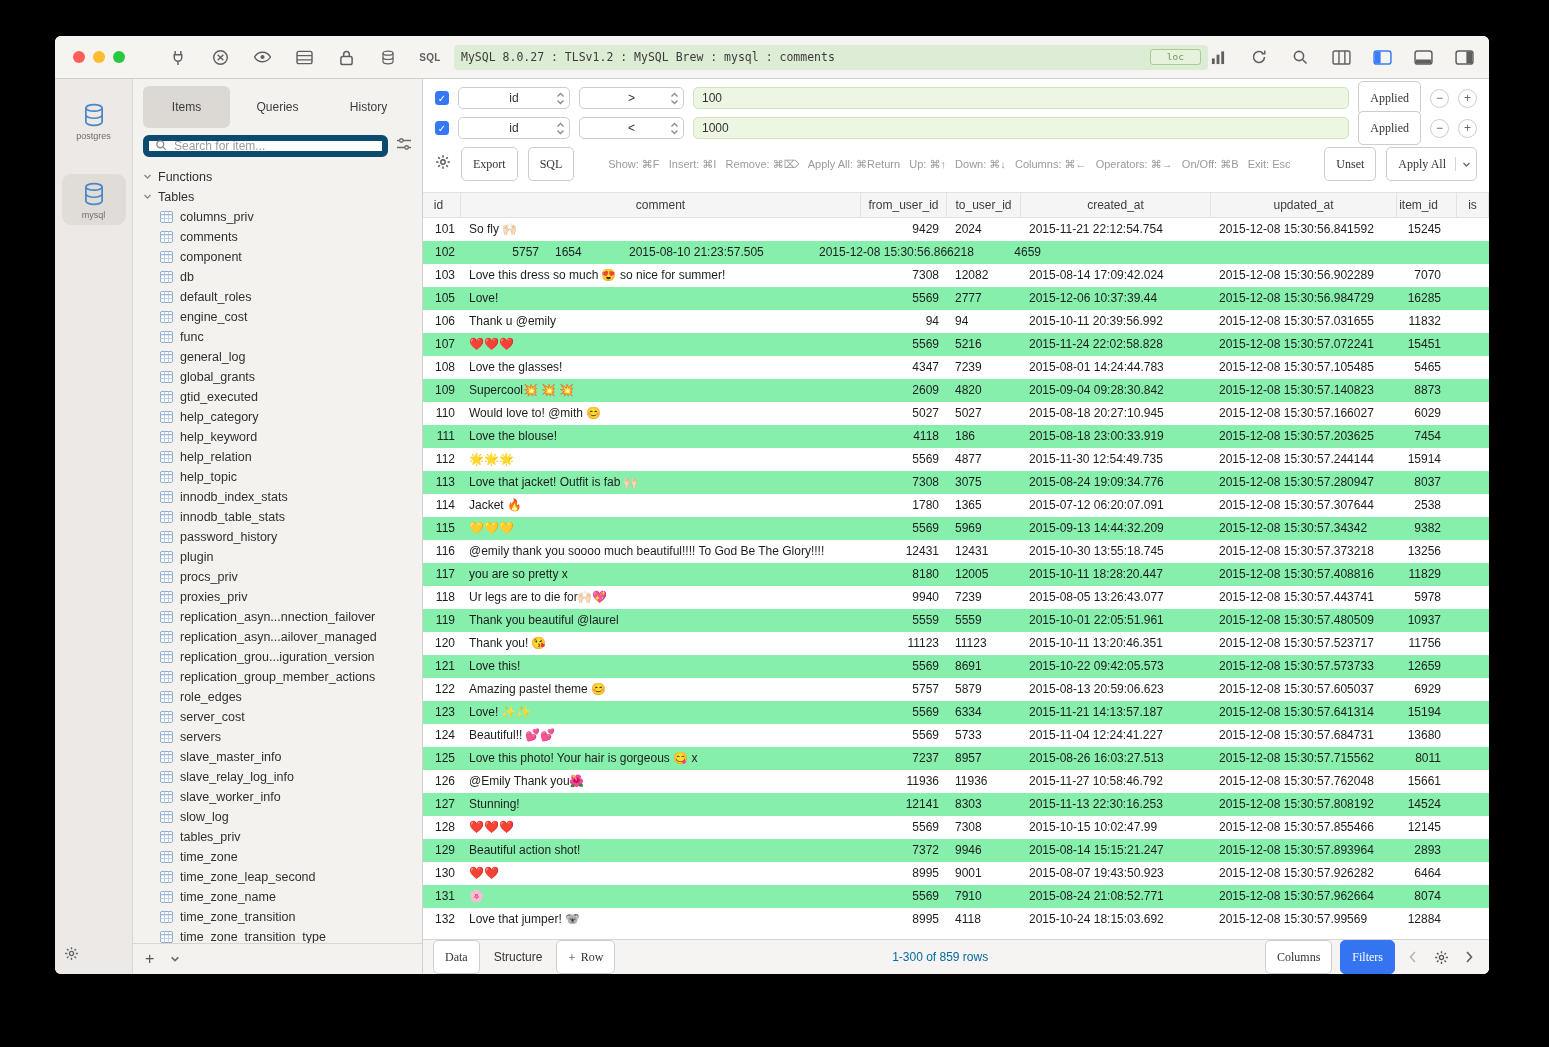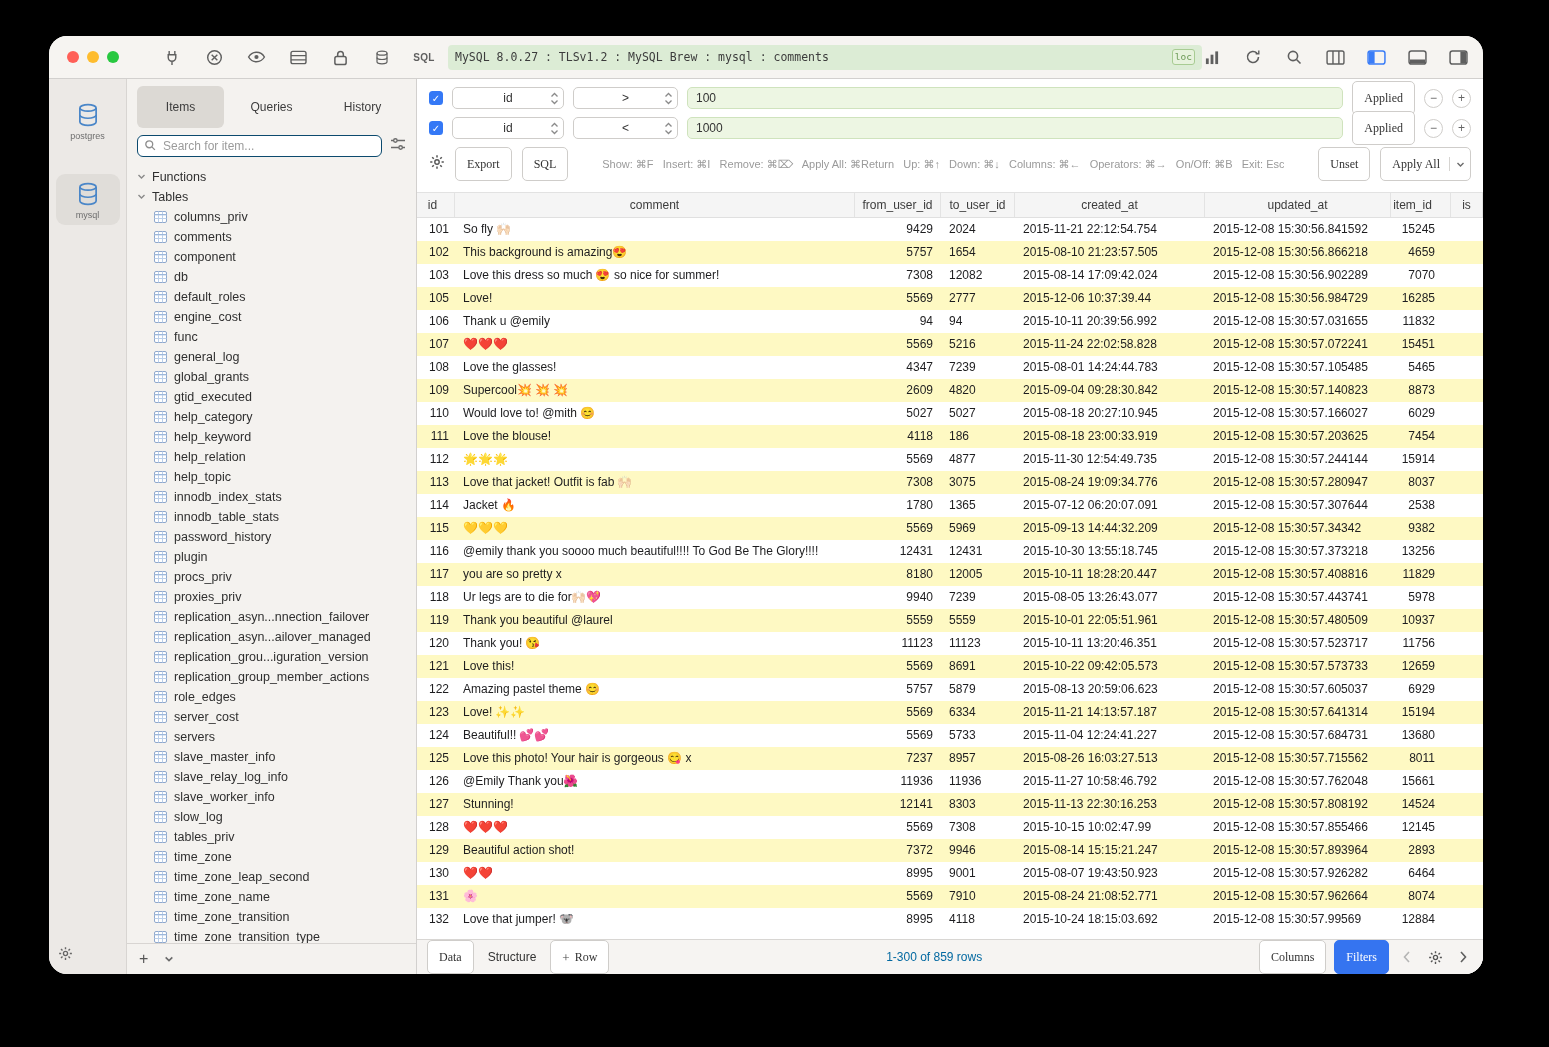--- a/index.html
+++ b/index.html
@@ -1,50 +1,50 @@
 <!DOCTYPE html>
 <html style="--accent-blue: #3478f6; --title-bg: #dcecd5; --filter-value-bg: #edf6e3; --filters-button-bg: #3574f0;"><head>
 <meta charset="utf-8">
 <style>
   html,body{margin:0;padding:0;width:1549px;height:1047px;background:#000;overflow:hidden;
     font-family:"Liberation Sans",sans-serif;-webkit-font-smoothing:antialiased;}
-  .window{position:absolute;left:49px;top:36px;width:1434px;height:938px;border-radius:18px;
+  .window{position:absolute;left:55px;top:36px;width:1434px;height:938px;border-radius:6px;
     background:#fff;overflow:hidden;display:flex;flex-direction:column;box-shadow:0 25px 60px rgba(0,0,0,.6);}
   
   .titlebar{flex:0 0 42px;background:#f6f4f1;border-bottom:1px solid #d2d0ce;display:flex;align-items:center;}
   .traffic{display:flex;gap:8px;padding-left:18px;flex:0 0 60px;}
   .tl{width:12px;height:12px;border-radius:50%;display:inline-block;}
   .tl.red{background:#ff5f57;}.tl.yellow{background:#febc2e;}.tl.green{background:#28c840;}
   .tb-left{display:flex;align-items:center;gap:22px;margin-left:35px;}
   .tb-icon{width:20px;height:20px;display:flex;align-items:center;justify-content:center;}
   .sql-glyph{font-size:10px;font-weight:bold;color:#5f5f5f;letter-spacing:.4px;}
   .title-pill{margin-left:14px;width:758px;height:25px;background:var(--title-bg,#dcecd5);border-radius:4px;
     display:flex;align-items:center;padding:0 7px;box-sizing:border-box;
     font-family:"DejaVu Sans Mono",monospace;font-size:11.5px;color:#3c3c3c;}
   .title-text{flex:1;white-space:nowrap;overflow:hidden;}
-  .loc-badge{font-size:9.5px;color:#6d9a57;border:1px solid #a8cc93;border-radius:3px;padding:0 2px;
+  .loc-badge{font-size:9.5px;color:#6d9a57;border:1px solid #a8cc93;border-radius:3px;padding:0 16px;
     background:#e7f2dd;line-height:14px;}
   .tb-right{display:flex;align-items:center;gap:21px;margin-left:auto;padding-right:15px;}
   
   .main{flex:1;display:flex;min-height:0;}
   .dock{flex:0 0 78px;background:#ece9e6;border-right:1px solid #d8d5d2;display:flex;flex-direction:column;
     align-items:center;padding-top:16px;box-sizing:border-box;position:relative;}
   .dock-item{width:64px;padding:7px 0 5px;border-radius:9px;display:flex;flex-direction:column;align-items:center;
     gap:3px;margin-bottom:28px;}
   .dock-item.selected{background:#e0ddd9;}
   .dock-label{font-size:9px;color:#6e6e6e;}
   .dock-gear{position:absolute;left:9px;bottom:9px;}
   
   .sidebar{flex:0 0 290px;background:#f4f2ef;border-right:1px solid #d2d0ce;display:flex;flex-direction:column;
     box-sizing:border-box;min-height:0;}
   .sidebar-tabs{display:flex;align-items:center;padding:7px 10px 4px;gap:4px;}
   .stab{flex:1;text-align:center;font-size:12px;color:#3c3c3c;padding:14px 0;border-radius:6px;}
   .stab.active{background:#dcd9d4;}
   .search-row{display:flex;align-items:center;gap:8px;padding:3px 10px 8px;}
-  .search-box{flex:1;height:22px;background:#fff;border:1px solid #0c4a6e;border-radius:6px;display:flex;
+  .search-box{flex:1;height:22px;background:#fff;border:6px solid #0c4a6e;border-radius:6px;display:flex;
     align-items:center;padding:0 6px;gap:5px;box-sizing:border-box;}
   .search-box input{border:none;outline:none;flex:1;font-size:12px;color:#333;background:transparent;min-width:0;}
   .search-box input::placeholder{color:#9b9b9b;}
   .tree{flex:1;overflow:hidden;font-size:12.5px;color:#2f2f2f;padding-top:2px;}
   .tree-section{display:flex;align-items:center;gap:6px;height:20px;padding-left:10px;}
   .tree-item{display:flex;align-items:center;gap:7px;height:20px;padding-left:27px;}
   .table-icon{display:flex;align-items:center;flex:0 0 13px;}
   .tree-label{white-space:nowrap;overflow:hidden;text-overflow:ellipsis;padding-right:8px;}
   .sidebar-foot{flex:0 0 30px;border-top:1px solid #d8d5d2;display:flex;align-items:center;gap:16px;padding:0 12px;}
   .foot-plus{font-size:16px;color:#555;line-height:1;}
@@ -72,21 +72,21 @@
   .apply-all .divider{width:1px;height:14px;background:#d6d4d1;margin-left:9px;}
   .apply-all .chev{width:20px;display:flex;justify-content:center;}
   
   .grid{flex:1;display:flex;flex-direction:column;min-height:0;margin-top:3px;}
   .grid-header{flex:0 0 24px;display:flex;background:#f5f5f5;border-top:1px solid #e2e2e2;
     border-bottom:1px solid #e0e0e0;font-size:12px;color:#3c3c3c;overflow:hidden;}
   .hcell{display:flex;align-items:center;justify-content:center;border-right:1px solid #e3e3e3;
     box-sizing:border-box;white-space:nowrap;overflow:hidden;}
   .grid-body{flex:1;overflow:hidden;font-size:12px;color:#1d1d1f;}
   .grid-row{display:flex;height:23px;}
-  .grid-row.striped{background:#fef9c3;}
+  .grid-row.striped{background:#86efac;}
   .cell{box-sizing:border-box;white-space:nowrap;overflow:hidden;padding:0 8px;line-height:23px;height:23px;}
   .col-id{flex:0 0 38px;text-align:right;padding:0 6px 0 0;}
   .col-comment{flex:0 0 400px;}
   .col-from{flex:0 0 86px;text-align:right;}
   .col-to{flex:0 0 74px;}
   .col-created{flex:0 0 190px;}
   .col-updated{flex:0 0 186px;}
   .col-item{flex:0 0 60px;text-align:right;padding-right:16px;}
   .col-is{flex:1 0 30px;}
   
@@ -754,21 +754,20 @@
               <div class="cell col-id">101</div>
               <div class="cell col-comment">So fly 🙌🏻</div>
               <div class="cell col-from">9429</div>
               <div class="cell col-to">2024</div>
               <div class="cell col-created">2015-11-21 22:12:54.754</div>
               <div class="cell col-updated">2015-12-08 15:30:56.841592</div>
               <div class="cell col-item">15245</div>
             </div>
             <div class="grid-row striped">
               <div class="cell col-id">102</div>
-              <div class="cell col-comment">This background is amazing😍</div>
               <div class="cell col-from">5757</div>
               <div class="cell col-to">1654</div>
               <div class="cell col-created">2015-08-10 21:23:57.505</div>
               <div class="cell col-updated">2015-12-08 15:30:56.866218</div>
               <div class="cell col-item">4659</div>
             </div>
             <div class="grid-row">
               <div class="cell col-id">103</div>
               <div class="cell col-comment">Love this dress so much 😍 so nice for summer!</div>
               <div class="cell col-from">7308</div>

